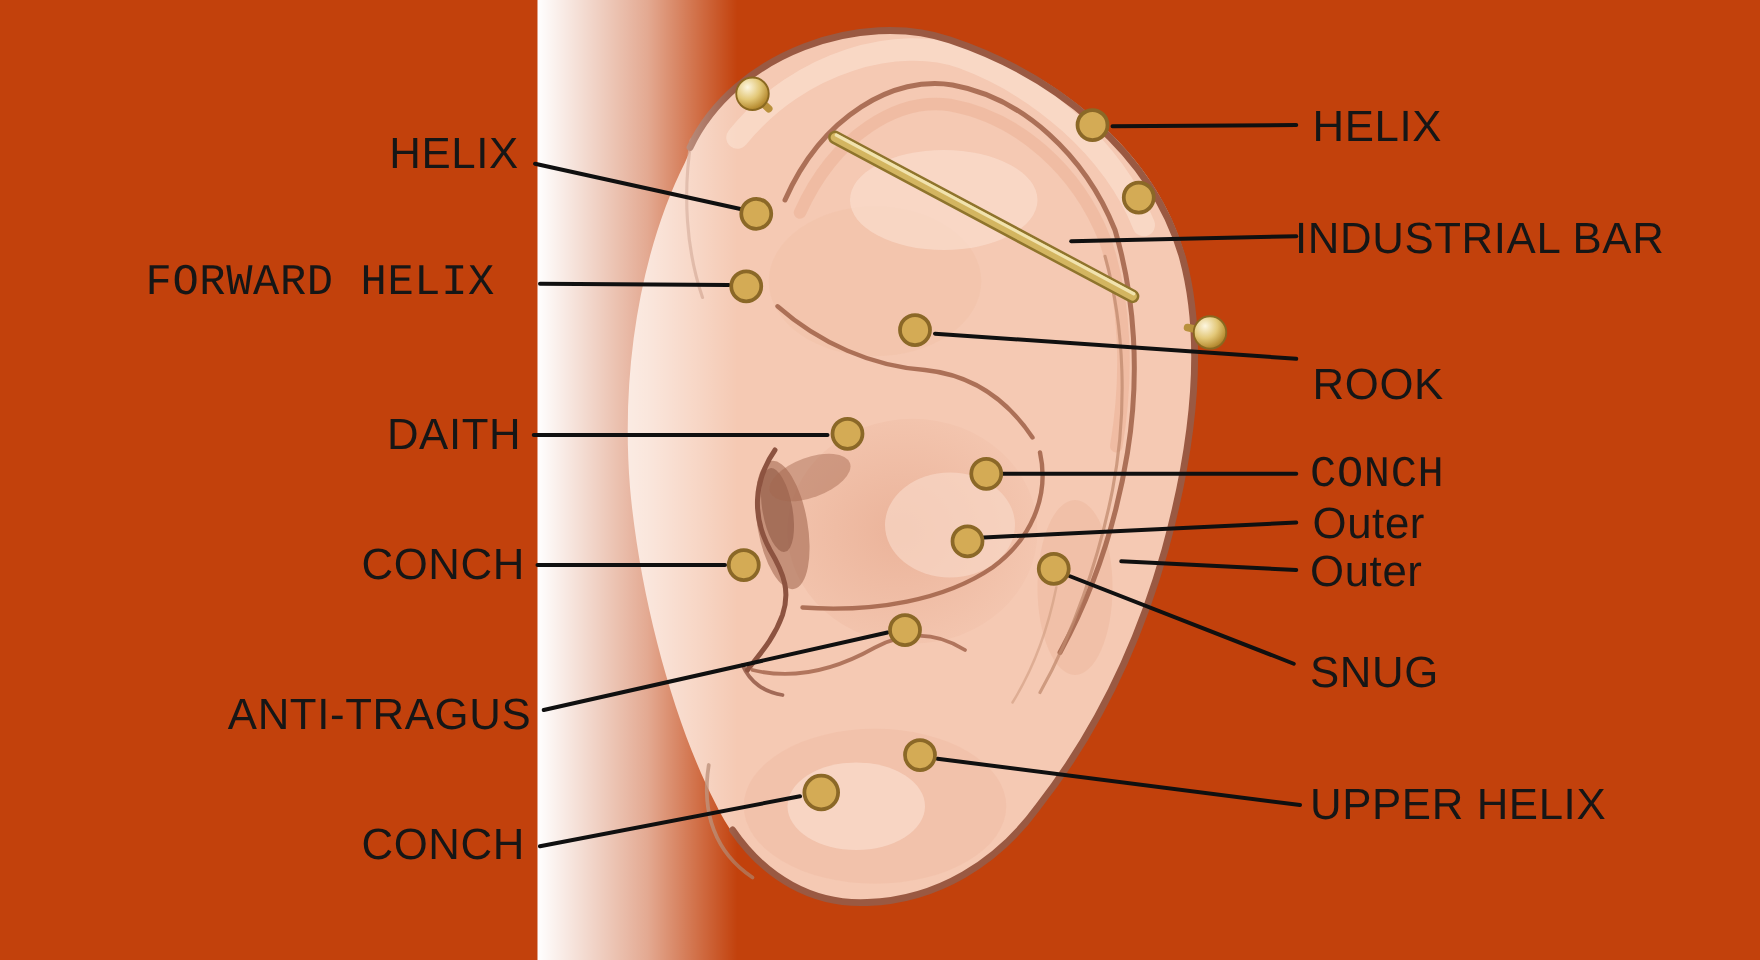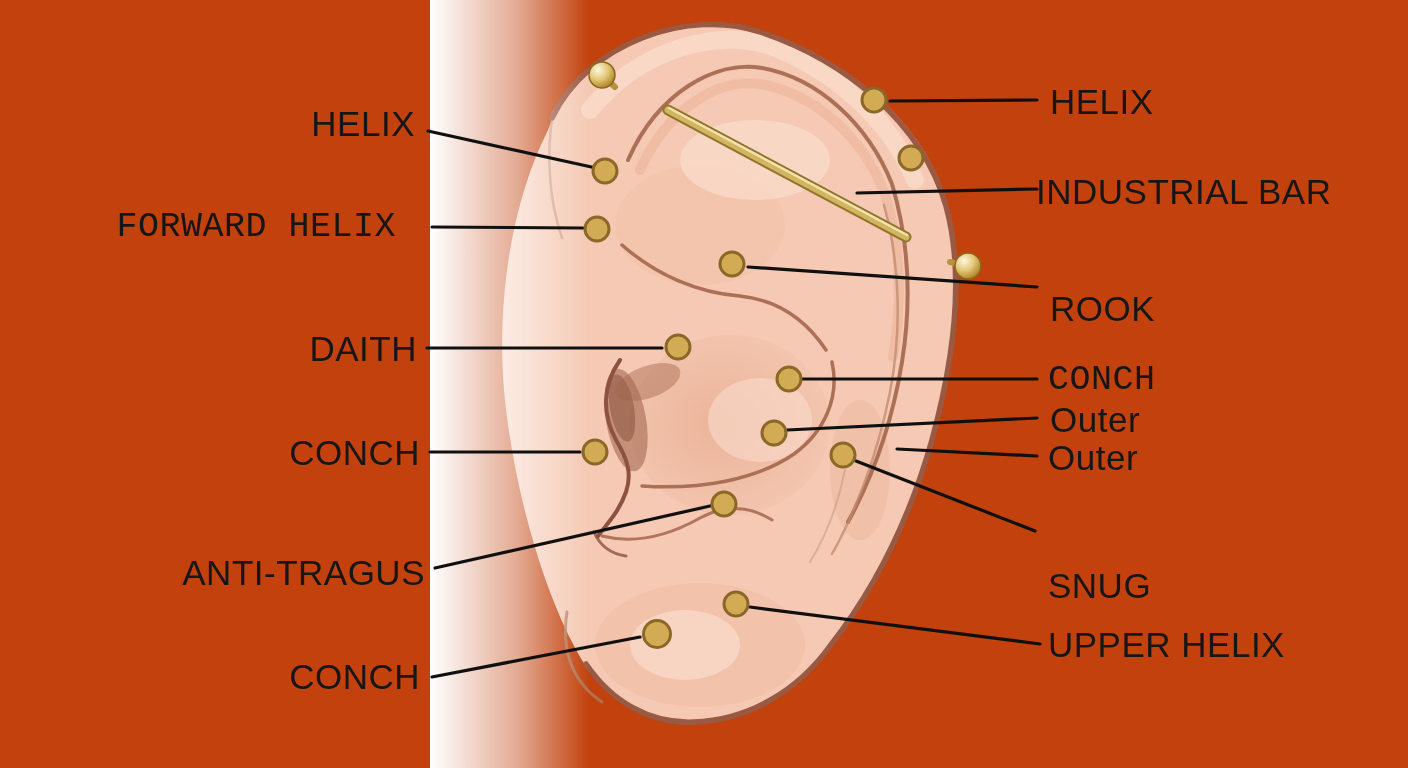--- a/index.html
+++ b/index.html
@@ -128,16 +128,16 @@
       <div class="label" style="top: 348px; right: 991px; text-align: center;">DAITH</div>
       <div class="label" style="top: 452px; right: 988px;">CONCH</div>
       <div class="label" style="top: 572px; right: 983px;">ANTI-TRAGUS</div>
       <div class="label" style="top: 676px; right: 988px;">CONCH</div>
       <div class="label" style="top: 101px; left: 1050px;">HELIX</div>
       <div class="label" style="top: 191px; left: 1036px;">INDUSTRIAL BAR</div>
       <div class="label" style="top: 288px; left: 1050px; margin-top: 20px;">ROOK</div>
       <div class="label" style="top: 380px; left: 1048px; font-family: Liberation Mono, monospace;">CONCH</div>
       <div class="label" style="top: 419px; left: 1050px;">Outer</div>
       <div class="label" style="top: 457px; left: 1048px;">Outer</div>
-      <div class="label" style="top: 538px; left: 1048px; margin-top: 47px;">SNUG</div>
+      <div class="label" style="top: 538px; left: 1048px;">SNUG</div>
       <div class="label" style="top: 644px; left: 1048px;">UPPER HELIX</div>
     </div>
 </div>
 
 </body></html>

